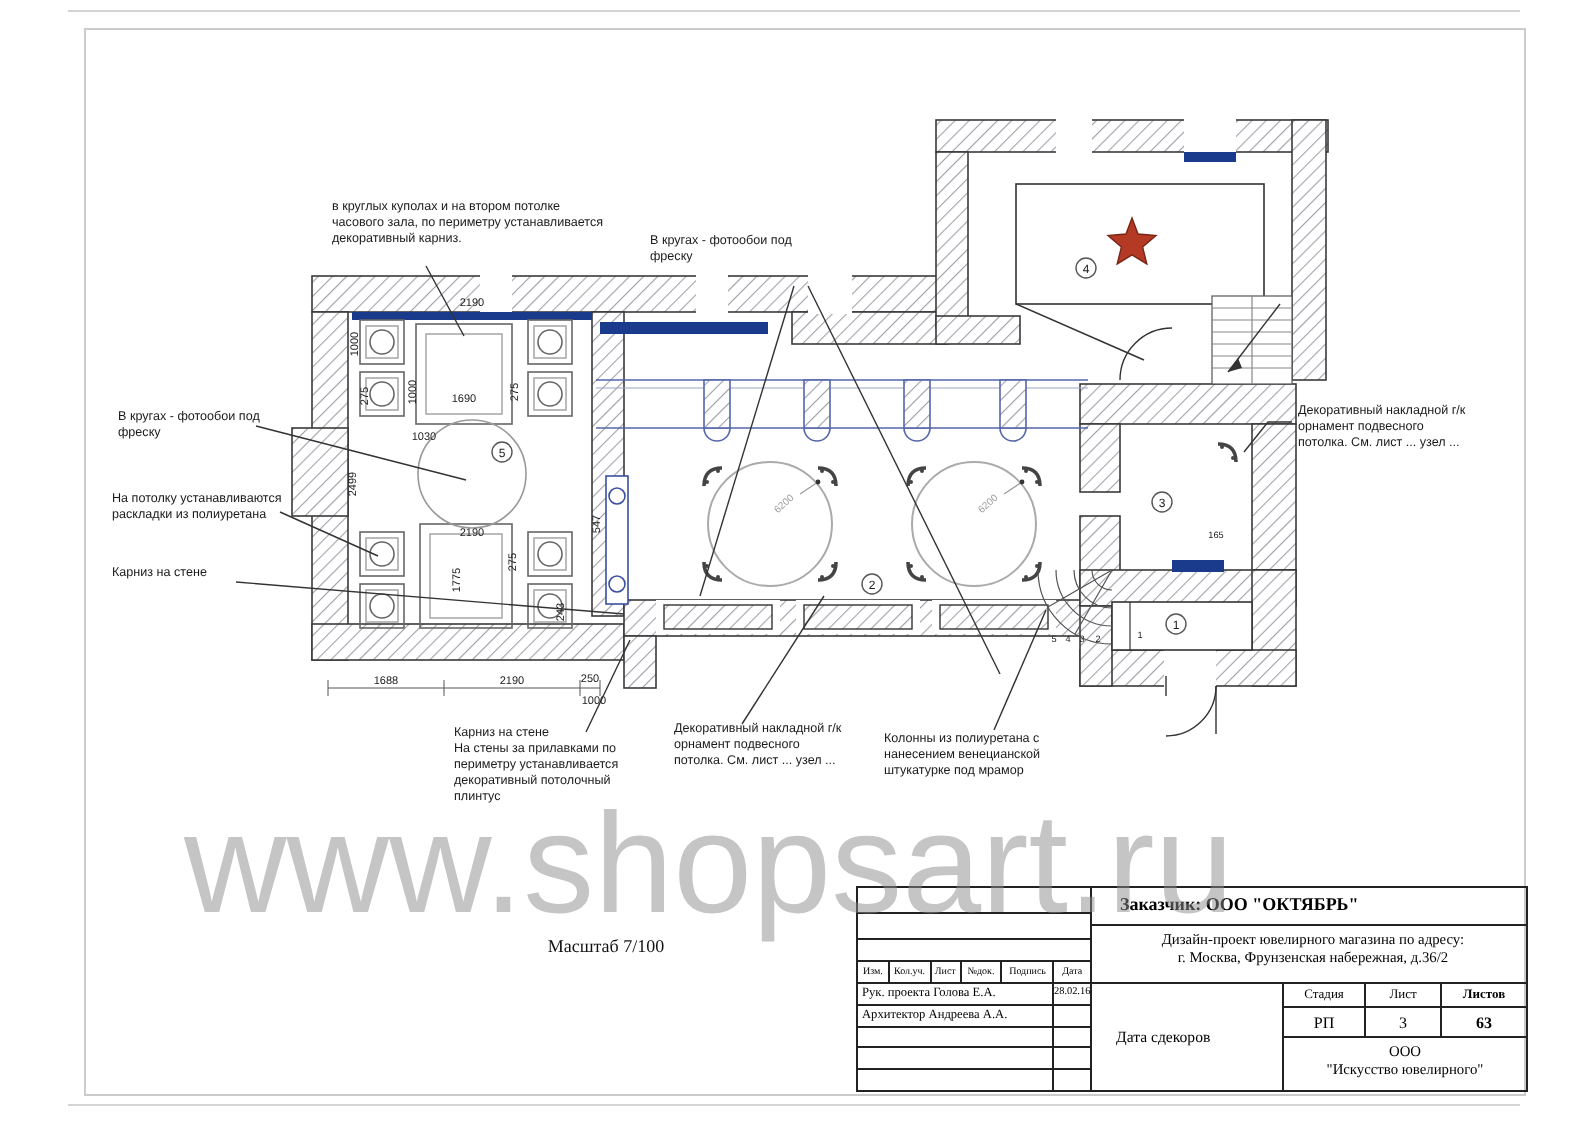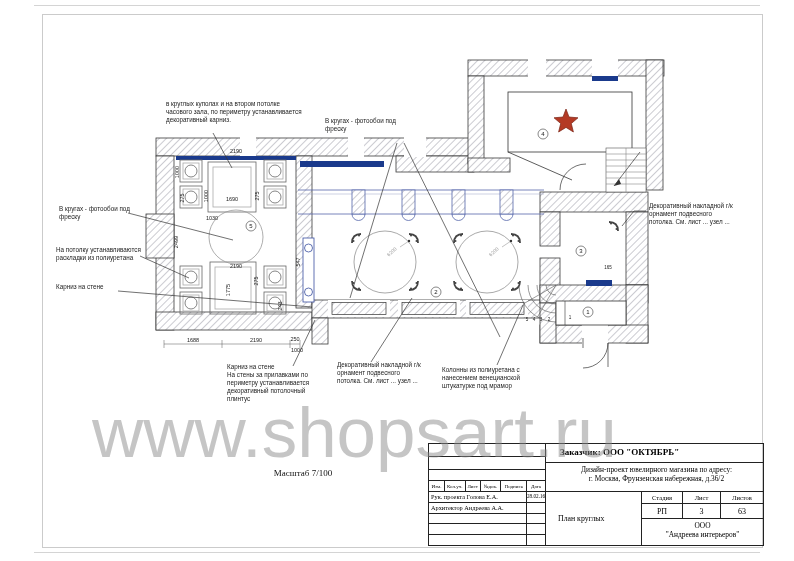--- a/index.html
+++ b/index.html
@@ -28,21 +28,21 @@
   .rolecell{font-size:6.3px;padding:1px 0 0 2px;width:99px;border-right:0.7px solid #222;white-space:nowrap;overflow:hidden;}
   .datecell{font-size:5.2px;width:18px;text-align:center;padding-top:1px;}
   .customer{font-size:9px;font-weight:bold;padding:3px 0 0 14px;height:19px;border-bottom:0.8px solid #222;}
   .project{font-size:7.4px;line-height:1.3;padding:2px 4px 0 8px;height:30px;border-bottom:0.8px solid #222;white-space:pre-line;text-align:center;}
   .tb-c{height:54px;display:flex;}
   .sheet-title{width:96px;border-right:0.8px solid #222;font-size:7.8px;display:flex;align-items:center;padding-left:12px;}
   .stagegrid{flex:1;display:flex;flex-direction:column;}
   .sg-labels{display:flex;height:12px;border-bottom:0.7px solid #222;font-size:6.5px;}
   .sg-vals{display:flex;height:15px;border-bottom:0.7px solid #222;font-size:8px;}
   .sg-labels>div,.sg-vals>div{display:flex;align-items:center;justify-content:center;border-right:0.7px solid #222;}
-  .sg-labels>div:last-child,.sg-vals>div:last-child{border-right:none;}
+  .sg-labels>div:last-child,.sg-vals>div:last-child{border-right:none;font-weight:bold;}
   .c1{width:41px;}.c2{width:38px;}.c3{flex:1;}
   .company{flex:1;font-size:7.4px;line-height:1.25;text-align:center;white-space:pre-line;padding-top:2px;}
 </style>
 </head>
 <body>
 
 <div class="page">
 
   <div class="outline-top"></div>
   <div class="outline-bottom"></div>
@@ -342,32 +342,32 @@
       <div class="tb-row" style="height:10px;">
         <div class="rolecell"></div>
           <div class="datecell"></div>
       </div>
     </div>
     <div class="tb-right">
       <div class="customer">Заказчик:  ООО "ОКТЯБРЬ"</div>
       <div class="project">Дизайн-проект ювелирного магазина по адресу:
 г. Москва, Фрунзенская набережная, д.36/2</div>
       <div class="tb-c">
-        <div class="sheet-title">План круглых</div>
+        <div class="sheet-title">Дата сдекоров</div>
         <div class="stagegrid">
           <div class="sg-labels">
             <div class="c1">Стадия</div>
             <div class="c2">Лист</div>
             <div class="c3">Листов</div>
           </div>
           <div class="sg-vals">
             <div class="c1">РП</div>
             <div class="c2">3</div>
             <div class="c3">63</div>
           </div>
           <div class="company">ООО
-"Андреева интерьеров"</div>
+"Искусство ювелирного"</div>
         </div>
       </div>
     </div>
   </div>
 
 </div>
 
 </body></html>

